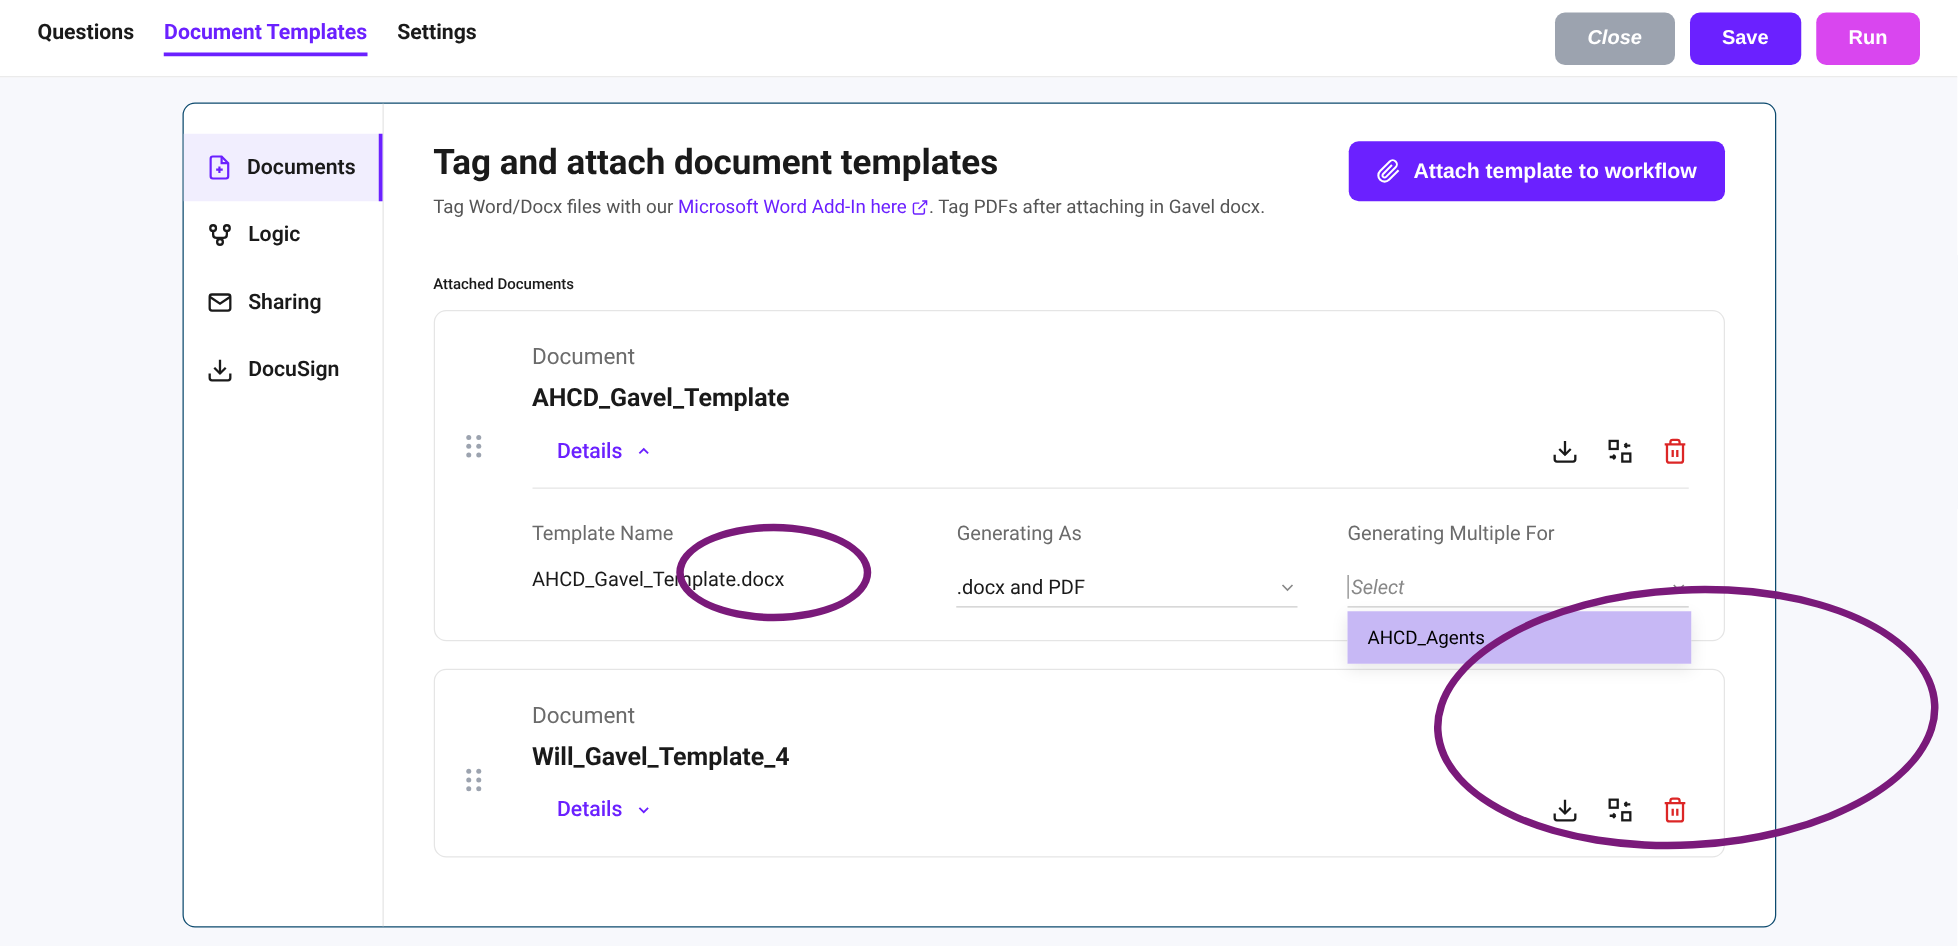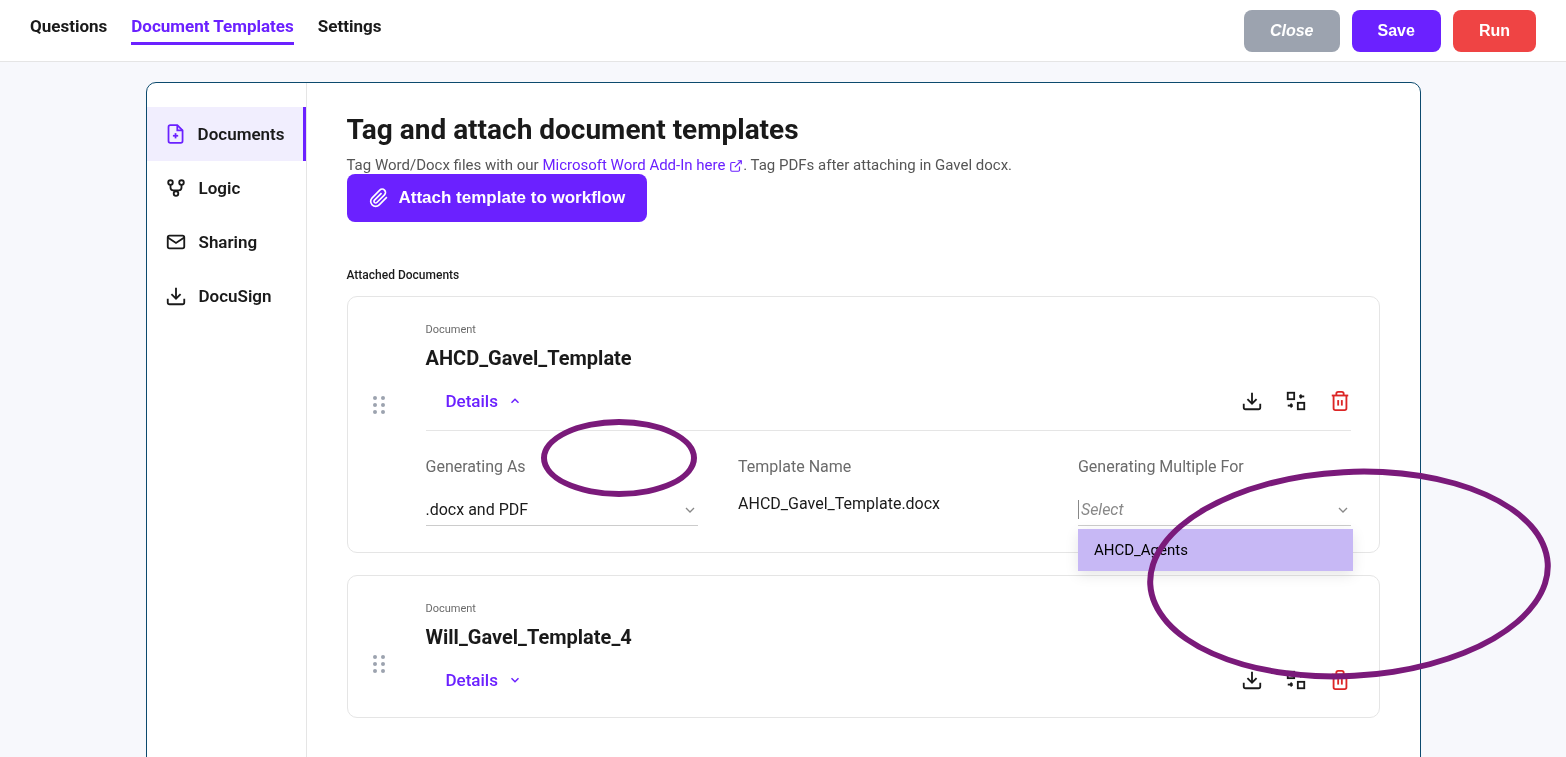--- a/index.html
+++ b/index.html
@@ -5,45 +5,45 @@
     * { box-sizing: border-box; margin: 0; padding: 0; }
     body { font-family: -apple-system, BlinkMacSystemFont, "Segoe UI", Roboto, sans-serif; background: #fff; }
     .topbar { display: flex; justify-content: space-between; align-items: center; padding: 0 30px; height: 62px; border-bottom: 1px solid #e5e5e5; }
     .topnav { display: flex; gap: 24px; }
     .topnav-item { font-size: 17px; font-weight: 700; color: #1a1a1a; cursor: pointer; padding-bottom: 6px; text-align: center; }
     .topnav-item.active { color: #6b21ff; border-bottom: 3px solid #6b21ff; }
     .topbuttons { display: flex; gap: 12px; }
     .btn { border: none; border-radius: 8px; padding: 12px 26px; font-size: 16px; font-weight: 600; cursor: pointer; }
     .btn-close { background: #9ca3af; color: #fff; font-style: italic; }
     .btn-save { background: #6b21ff; color: #fff; }
-    .btn-run { background: #ef4444; color: #fff; }
+    .btn-run { background: #d946ef; color: #fff; }
 
     .page-bg { background: #f7f8fc; padding: 20px 0 40px 0; min-height: 695px; }
     .main-panel { width: 1275px; margin: 0 auto; background: #fff; border-radius: 10px; border: 1px solid #0c4a6e; display: flex; min-height: 660px; }
 
     .sidenav { width: 160px; border-right: 1px solid #e5e5e5; padding-top: 24px; }
     .sidenav-item { display: flex; align-items: center; gap: 12px; padding: 16px 18px; font-size: 17px; font-weight: 600; color: #1a1a1a; cursor: pointer; }
     .sidenav-item.active { background: #f1eefe; color: #1a1a1a; border-right: 3px solid #6b21ff; }
     .sidenav-item.active .sidenav-icon { color: #6b21ff; }
     .sidenav-icon { width: 22px; height: 22px; color: #1a1a1a; }
 
     .content { flex: 1; padding: 30px 40px; }
-    .hdr-row { display: flex; justify-content: space-between; align-items: flex-start; flex-direction: column; }
+    .hdr-row { display: flex; justify-content: space-between; align-items: flex-start; }
     .hdr-title { font-size: 28px; font-weight: 700; color: #1a1a1a; margin-bottom: 10px; }
     .hdr-sub { font-size: 15px; color: #555; }
     .hdr-sub a { color: #6b21ff; text-decoration: none; }
     .attach-btn { background: #6b21ff; color: #fff; border: none; border-radius: 8px; padding: 14px 22px; font-size: 17px; font-weight: 600; display: flex; align-items: center; gap: 10px; cursor: pointer; }
 
     .section-label { font-size: 12px; font-weight: 500; color: #1a1a1a; margin-top: 46px; margin-bottom: 14px; }
 
     .doc-card { border: 1px solid #e5e5e5; border-radius: 10px; padding: 26px 28px 26px 26px; margin-bottom: 22px; position: relative; }
     .doc-grip { position: absolute; left: 24px; top: 98px; color: #9ca3af; cursor: grab; }
     .doc-grip2 { position: absolute; left: 24px; top: 78px; color: #9ca3af; cursor: grab; }
     .doc-body { margin-left: 52px; }
-    .doc-label { font-size: 11px; color: #6b6b6b; margin-bottom: 10px; }
+    .doc-label { font-size: 18px; color: #6b6b6b; margin-bottom: 10px; }
     .doc-name { font-size: 20px; font-weight: 700; color: #1a1a1a; margin-bottom: 20px; }
     .doc-row { display: flex; justify-content: space-between; align-items: center; }
     .details-toggle { color: #6b21ff; font-size: 17px; font-weight: 500; cursor: pointer; display: flex; align-items: center; gap: 10px; padding-left: 20px; }
     .doc-actions { display: flex; gap: 22px; align-items: center; }
     .act-icon { width: 22px; height: 22px; color: #1a1a1a; cursor: pointer; }
     .act-icon.trash { color: #dc2626; }
 
     .details-panel { border-top: 1px solid #e5e5e5; margin-top: 18px; padding-top: 26px; display: flex; gap: 40px; }
     .dcol { flex: 1; }
     .dcol-label { font-size: 16px; color: #6b6b6b; margin-bottom: 18px; }
@@ -186,32 +186,32 @@
               <svg class="act-icon trash" viewBox="0 0 24 24" fill="none" stroke="currentColor" stroke-width="2">
                   <polyline points="3 6 5 6 21 6"></polyline>
                   <path d="M19 6v14a2 2 0 0 1-2 2H7a2 2 0 0 1-2-2V6m3 0V4a2 2 0 0 1 2-2h4a2 2 0 0 1 2 2v2"></path>
                   <line x1="10" y1="11" x2="10" y2="17"></line>
                   <line x1="14" y1="11" x2="14" y2="17"></line>
                 </svg>
             </div>
           </div>
 
           <div class="details-panel">
+            <div class="dcol" style="flex:1.1">
+              <div class="dcol-label">Template Name</div>
+              <div class="dcol-val">AHCD_Gavel_Template.docx</div>
+            </div>
             <div class="dcol" style="flex:1;position:relative">
               <div class="dcol-label">Generating As</div>
               <div class="select-box">
                 <span>.docx and PDF</span>
                 <svg style="width:16px;height:16px;color:#888" viewBox="0 0 24 24" fill="none" stroke="currentColor" stroke-width="2">
                     <polyline points="6 9 12 15 18 9"></polyline>
                   </svg>
               </div>
-            </div>
-            <div class="dcol" style="flex:1.1">
-              <div class="dcol-label">Template Name</div>
-              <div class="dcol-val">AHCD_Gavel_Template.docx</div>
             </div>
             <div class="dcol" style="flex:1;position:relative">
               <div class="dcol-label">Generating Multiple For</div>
               <div class="select-box">
                 <span class="select-ph">Select</span>
                 <svg style="width:16px;height:16px;color:#888" viewBox="0 0 24 24" fill="none" stroke="currentColor" stroke-width="2">
                     <polyline points="6 9 12 15 18 9"></polyline>
                   </svg>
               </div>
               <div class="dropdown" style="left:0;right:-2px;top:72px">

